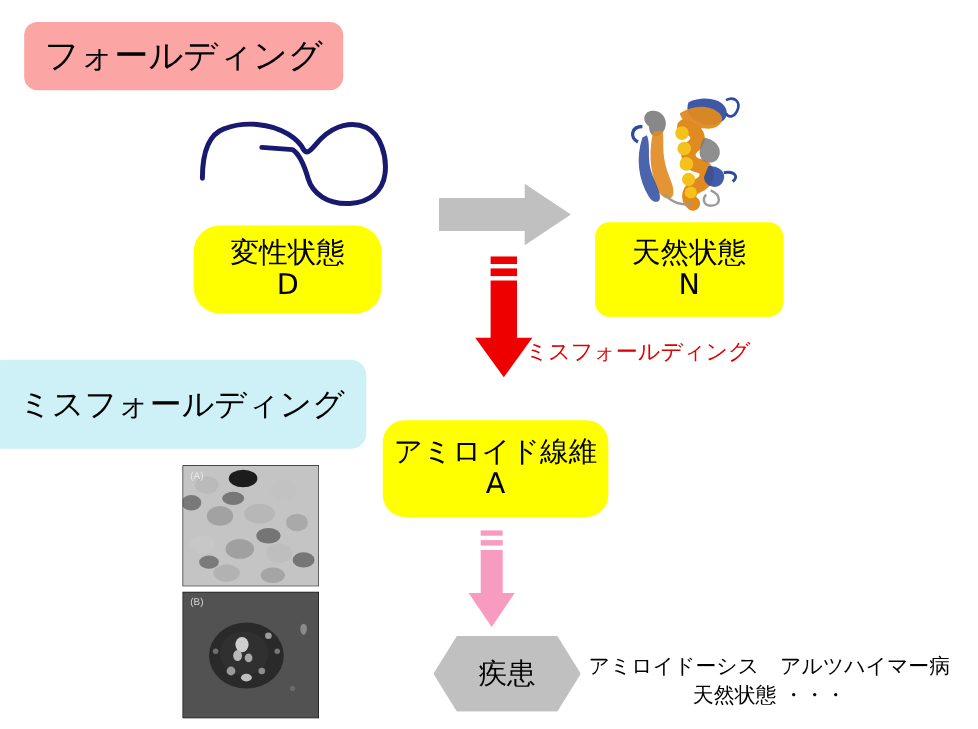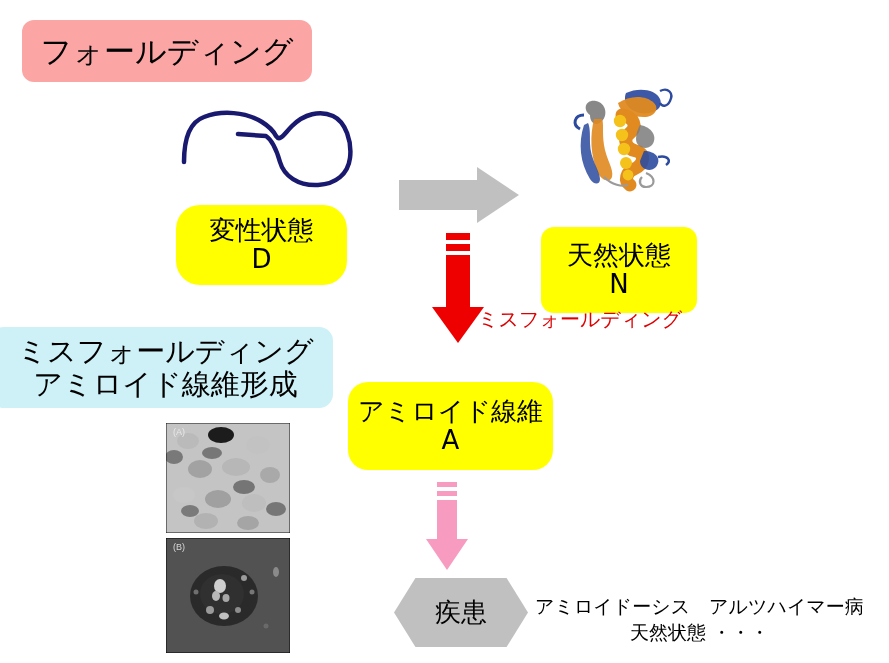--- a/index.html
+++ b/index.html
@@ -45,25 +45,24 @@
   }
   #box-denatured {
     left: 176px; top: 205px;
     width: 171px; height: 80px;
     background: #ffff00;
     border-radius: 24px;
     font-size: 26px;
   }
   #box-native {
     left: 541px; top: 202px;
-    width: 156px; height: 86px;
+    width: 171px; height: 86px;
     background: #ffff00;
     border-radius: 13px;
     font-size: 26px;
-    margin-top: 25px;
   }
   #box-misfolding-heading {
     left: -10px; top: 327px;
     width: 343px; height: 81px;
     background: #cdf1f7;
     border-radius: 14px;
     font-size: 29px;
     padding-left: 8px;
   }
   #box-amyloid {
@@ -238,21 +237,20 @@
       <rect x="18" y="11" width="24" height="7" fill="#ee0000"></rect>
       <rect x="18" y="22" width="24" height="56" fill="#ee0000"></rect>
       <polygon points="4,74 56,74 30,110" fill="#ee0000"></polygon>
     </svg>
   </div>
 
   <div id="label-misfolding-arrow">ミスフォールディング</div>
 
   <div class="rbox" id="box-misfolding-heading">
     <span class="l1">ミスフォールディング</span>
-    <span class="l2">アミロイド線維形成</span>
   </div>
 
   <div class="rbox" id="box-amyloid">
     <span class="l1">アミロイド線維</span>
     <span class="l2">A</span>
   </div>
 
   <div class="micrograph" id="micrograph-a">
     <svg width="124" height="110" viewBox="0 0 124 110" xmlns="http://www.w3.org/2000/svg">
       <defs>

